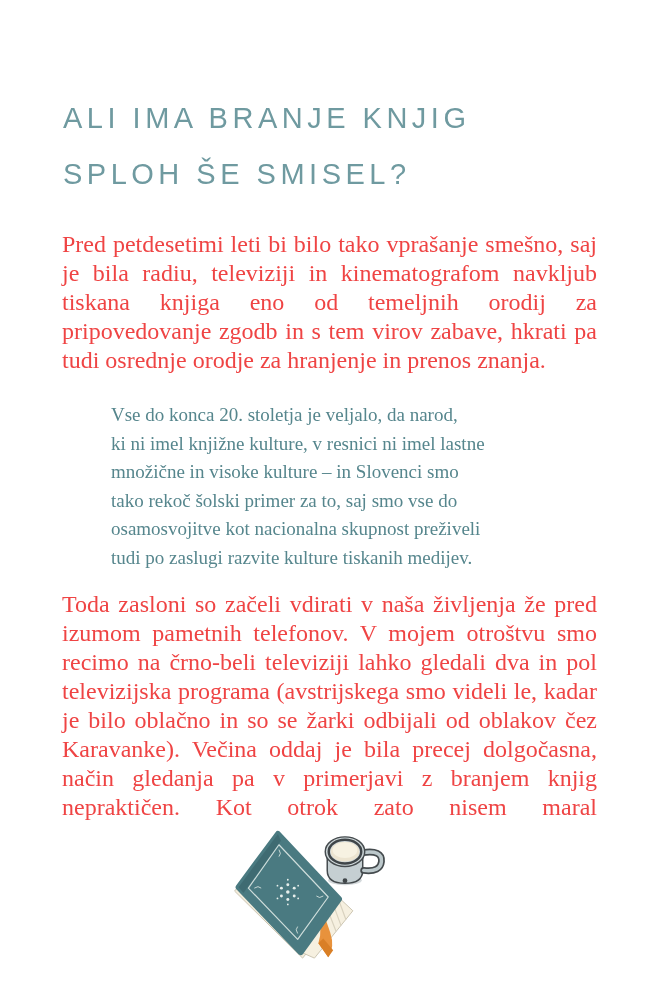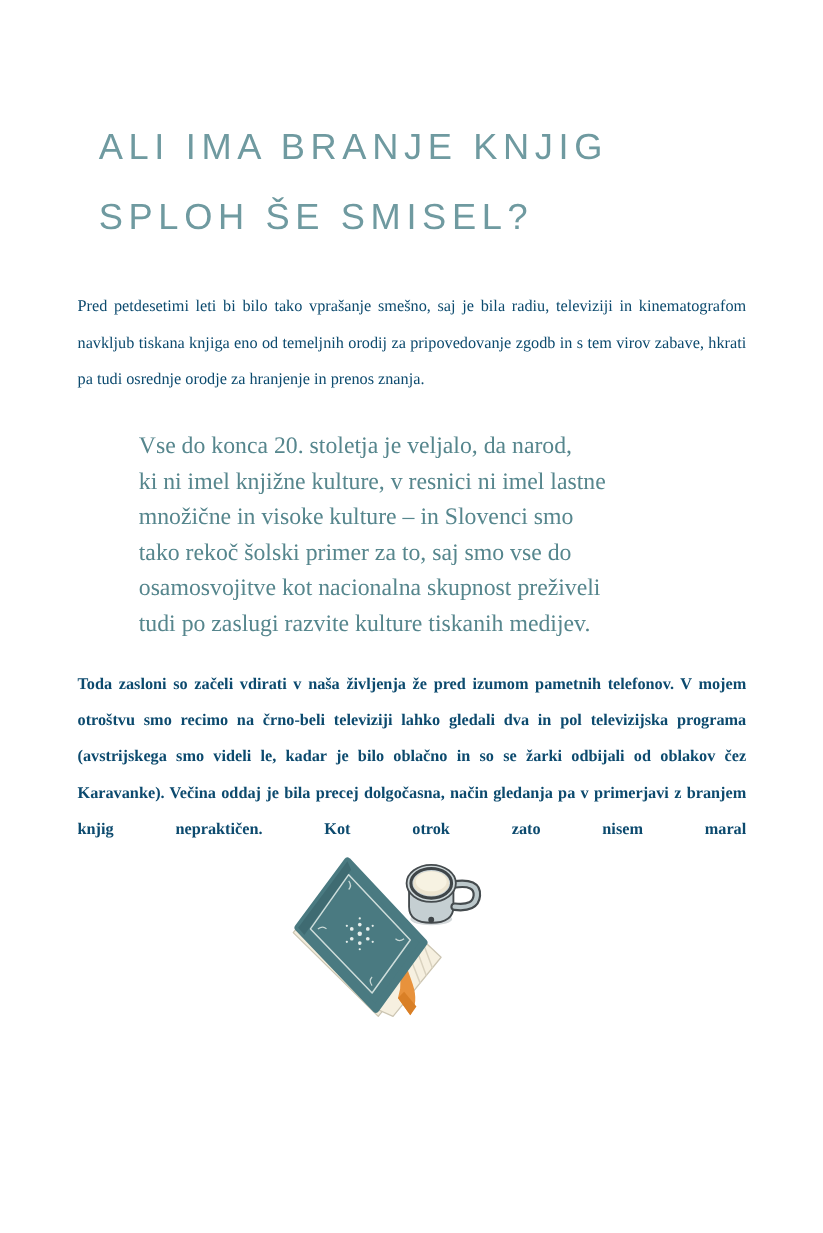--- a/index.html
+++ b/index.html
@@ -14,39 +14,39 @@
     font-family: "Liberation Serif", serif;
   }
   .page {
     box-sizing: border-box;
     width: 658px;
     height: 986px;
     padding: 90px 61px 0 62px;
     background: #ffffff;
   }
   .chapter-title {
-    margin: 0 0 28px 17px;
+    margin: 0 0 28px 1px;
     font-family: "Liberation Sans", sans-serif;
     font-weight: 300;
     font-size: 29px;
     line-height: 56px;
     letter-spacing: 4.5px;
     color: #6f9aa0;
     white-space: pre-line;
   }
   .body-para {
-    font-size: 13px;
+    font-size: 24px;
     line-height: 29px;
-    color: #0c4a6e;
+    color: #ef4444;
     text-align: justify;
     hyphens: none;
     margin: 0;
   }
   .para-1 { margin-bottom: 26px; }
-  .para-2 { margin-bottom: 6px; text-align-last: justify; font-weight: bold; }
+  .para-2 { margin-bottom: 6px; text-align-last: justify; }
   .pullquote {
     display: flex;
     align-items: center;
     margin: 0 0 18px 0;
     min-height: 168px;
   }
   .quote-dots {
     width: 6px;
     margin-left: 2px;
     background-image: radial-gradient(circle at 3px 5px, #5f8d93 1.7px, rgba(95,141,147,0) 2.1px);

